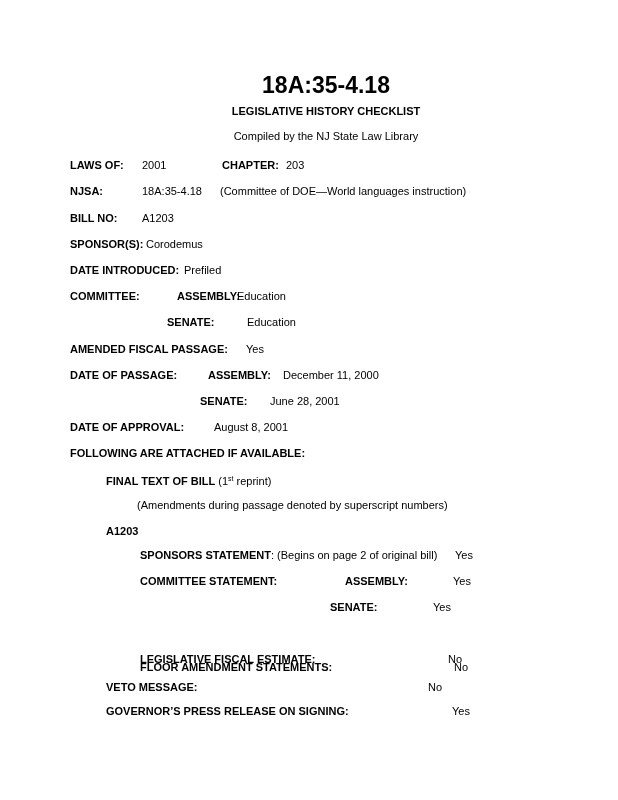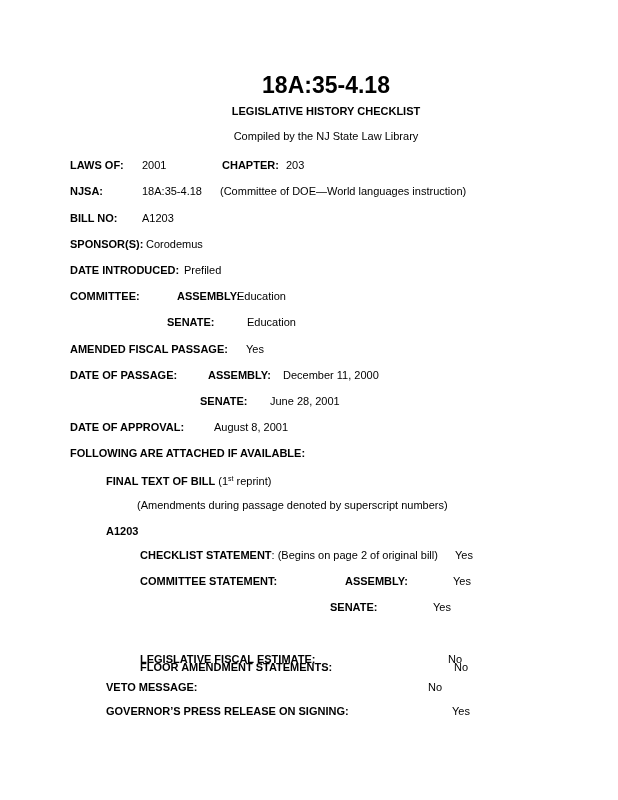--- a/index.html
+++ b/index.html
@@ -108,21 +108,21 @@
   <div class="line" style="top:498px;">
     <span class="seg" style="left:67px;">(Amendments during passage denoted by superscript numbers)</span>
   </div>
 
   <div class="line" style="top:524px;">
     <span class="seg b" style="left:36px;">A1203</span>
   </div>
 
   <div class="line" style="top:548px;">
     <span class="seg" style="left:70px;">
-      <span class="b">CHECKLIST STATEMENT</span><span>: (Begins on page 2 of original bill)</span>
+      <span class="b">SPONSORS STATEMENT</span><span>: (Begins on page 2 of original bill)</span>
     </span>
     <span class="seg" style="left:385px;">Yes</span>
   </div>
 
   <div class="line" style="top:574px;">
     <span class="seg b" style="left:70px;">COMMITTEE STATEMENT:</span>
     <span class="seg b" style="left:275px;">ASSEMBLY:</span>
     <span class="seg" style="left:383px;">Yes</span>
   </div>
 

